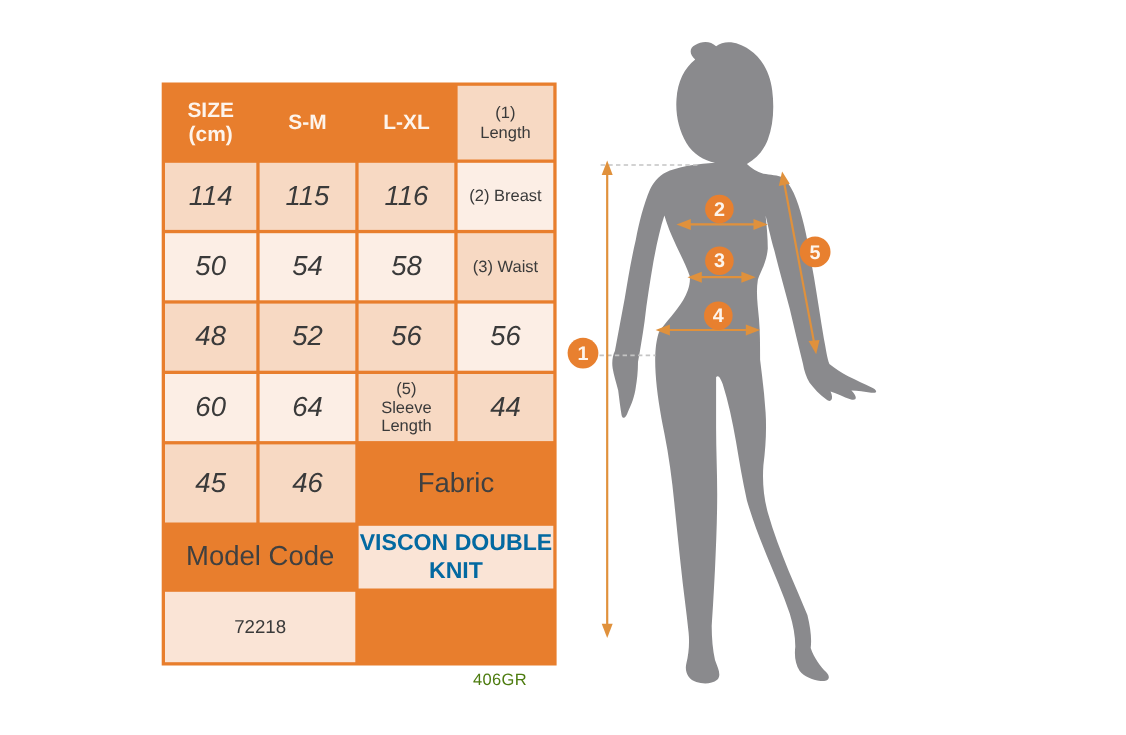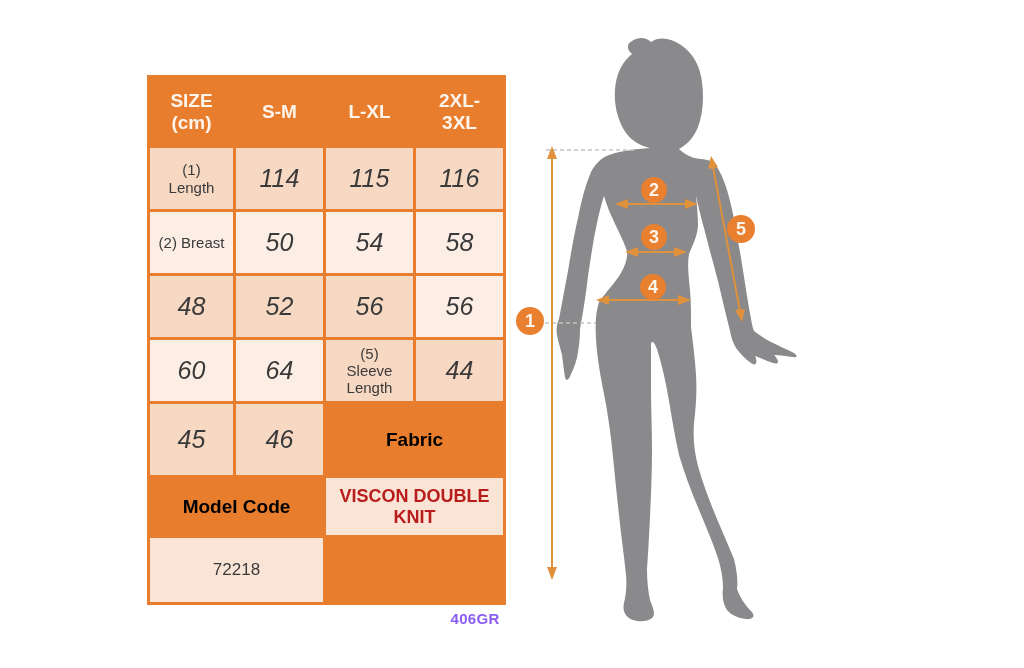--- a/index.html
+++ b/index.html
@@ -22,29 +22,29 @@
     text-align:center;line-height:1.15;white-space:pre-line;
   }
   .cell.head{
     background:transparent;color:#FDF4EC;font-weight:bold;font-size:19px;
   }
   .cell.label{font-size:15px;color:#3A3A3A;}
   .cell.value{font-size:25px;color:#3A3A3A;font-style:italic;}
   .row-dark{background:#F7D9C3;}
   .row-light{background:#FCEEE5;}
   .cell.footer-head{
-    background:transparent;color:#000000;font-weight:bold;font-size:19px;
+    background:transparent;color:#404040;font-weight:normal;font-size:25px;
   }
   .span2{grid-column:span 2;}
-  .cell.fabric-value{background:#FAE4D6;font-size:18px;font-weight:bold;color:#b91c1c;}
+  .cell.fabric-value{background:#FAE4D6;font-size:21px;font-weight:bold;color:#0369a1;}
   .cell.model-value{background:#FAE4D6;font-size:17px;color:#3A3A3A;}
   
   .product-code{
     position:absolute;left:430px;top:610px;width:90px;
-    text-align:center;font-size:15px;font-weight:700;color:#8b5cf6;
+    text-align:left;font-size:15px;font-weight:400;color:#4d7c0f;
     letter-spacing:.3px;
   }
   
   .figure-svg{position:absolute;left:500px;top:30px;}
   .silhouette{fill:#8A8A8D;}
   .arrow-line{stroke:#E0913C;stroke-width:2;fill:none;}
   .arrow-head{fill:#E0913C;}
   .dash-line{stroke:#C4C4C4;stroke-width:1.5;stroke-dasharray:4 3;fill:none;}
   .marker-circle{fill:#E8802F;}
   .marker-num{
@@ -56,34 +56,33 @@
 <body>
 
 <div class="sheet">
 
   <div class="size-table">
 
     <div class="cell head">SIZE
 (cm)</div>
     <div class="cell head">S-M</div>
     <div class="cell head">L-XL</div>
-    <div class="cell head">2XL-
-3XL</div>
 
     <div class="cell label row-dark">(1)
 Length</div>
     <div class="cell value row-dark">114</div>
     <div class="cell value row-dark">115</div>
     <div class="cell value row-dark">116</div>
 
     <div class="cell label row-light">(2) Breast</div>
     <div class="cell value row-light">50</div>
     <div class="cell value row-light">54</div>
     <div class="cell value row-light">58</div>
 
+    <div class="cell label row-dark">(3) Waist</div>
     <div class="cell value row-dark">48</div>
     <div class="cell value row-dark">52</div>
     <div class="cell value row-dark">56</div>
 
     <div class="cell value row-light">56</div>
     <div class="cell value row-light">60</div>
     <div class="cell value row-light">64</div>
 
     <div class="cell label row-dark">(5)
 Sleeve

